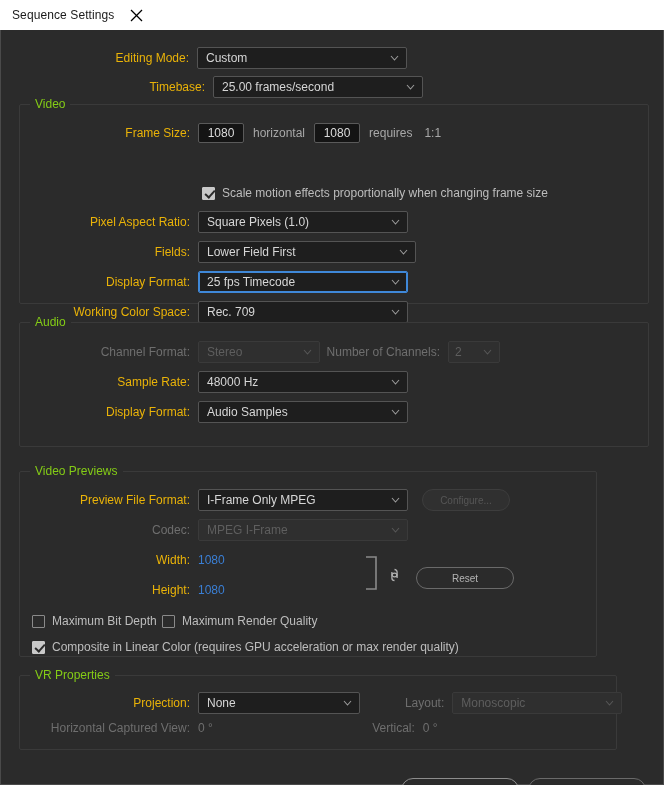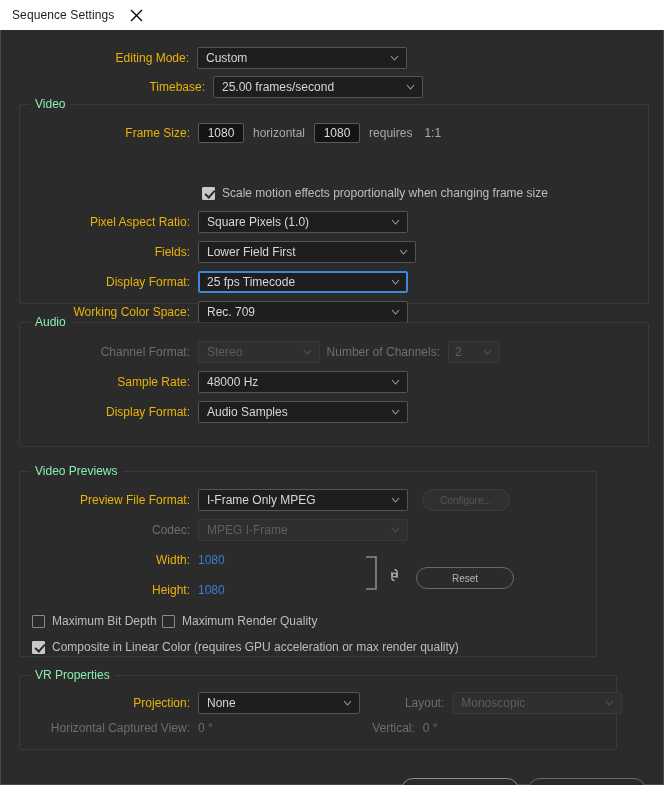--- a/index.html
+++ b/index.html
@@ -144,21 +144,21 @@
     border: 1px solid #3a3a3a;
     border-radius: 2px;
   }
   .group > .gtitle {
     position: absolute;
     top: -8px;
     left: 10px;
     background: #2b2b2b;
     padding: 0 5px;
     font-size: 12px;
-    color: #86efac;
+    color: #84cc16;
   }
 
   
   .btn {
     height: 22px;
     border: 1px solid #6a6a6a;
     border-radius: 11px;
     background: #2b2b2b;
     color: #b4b4b4;
     font-size: 10px;

